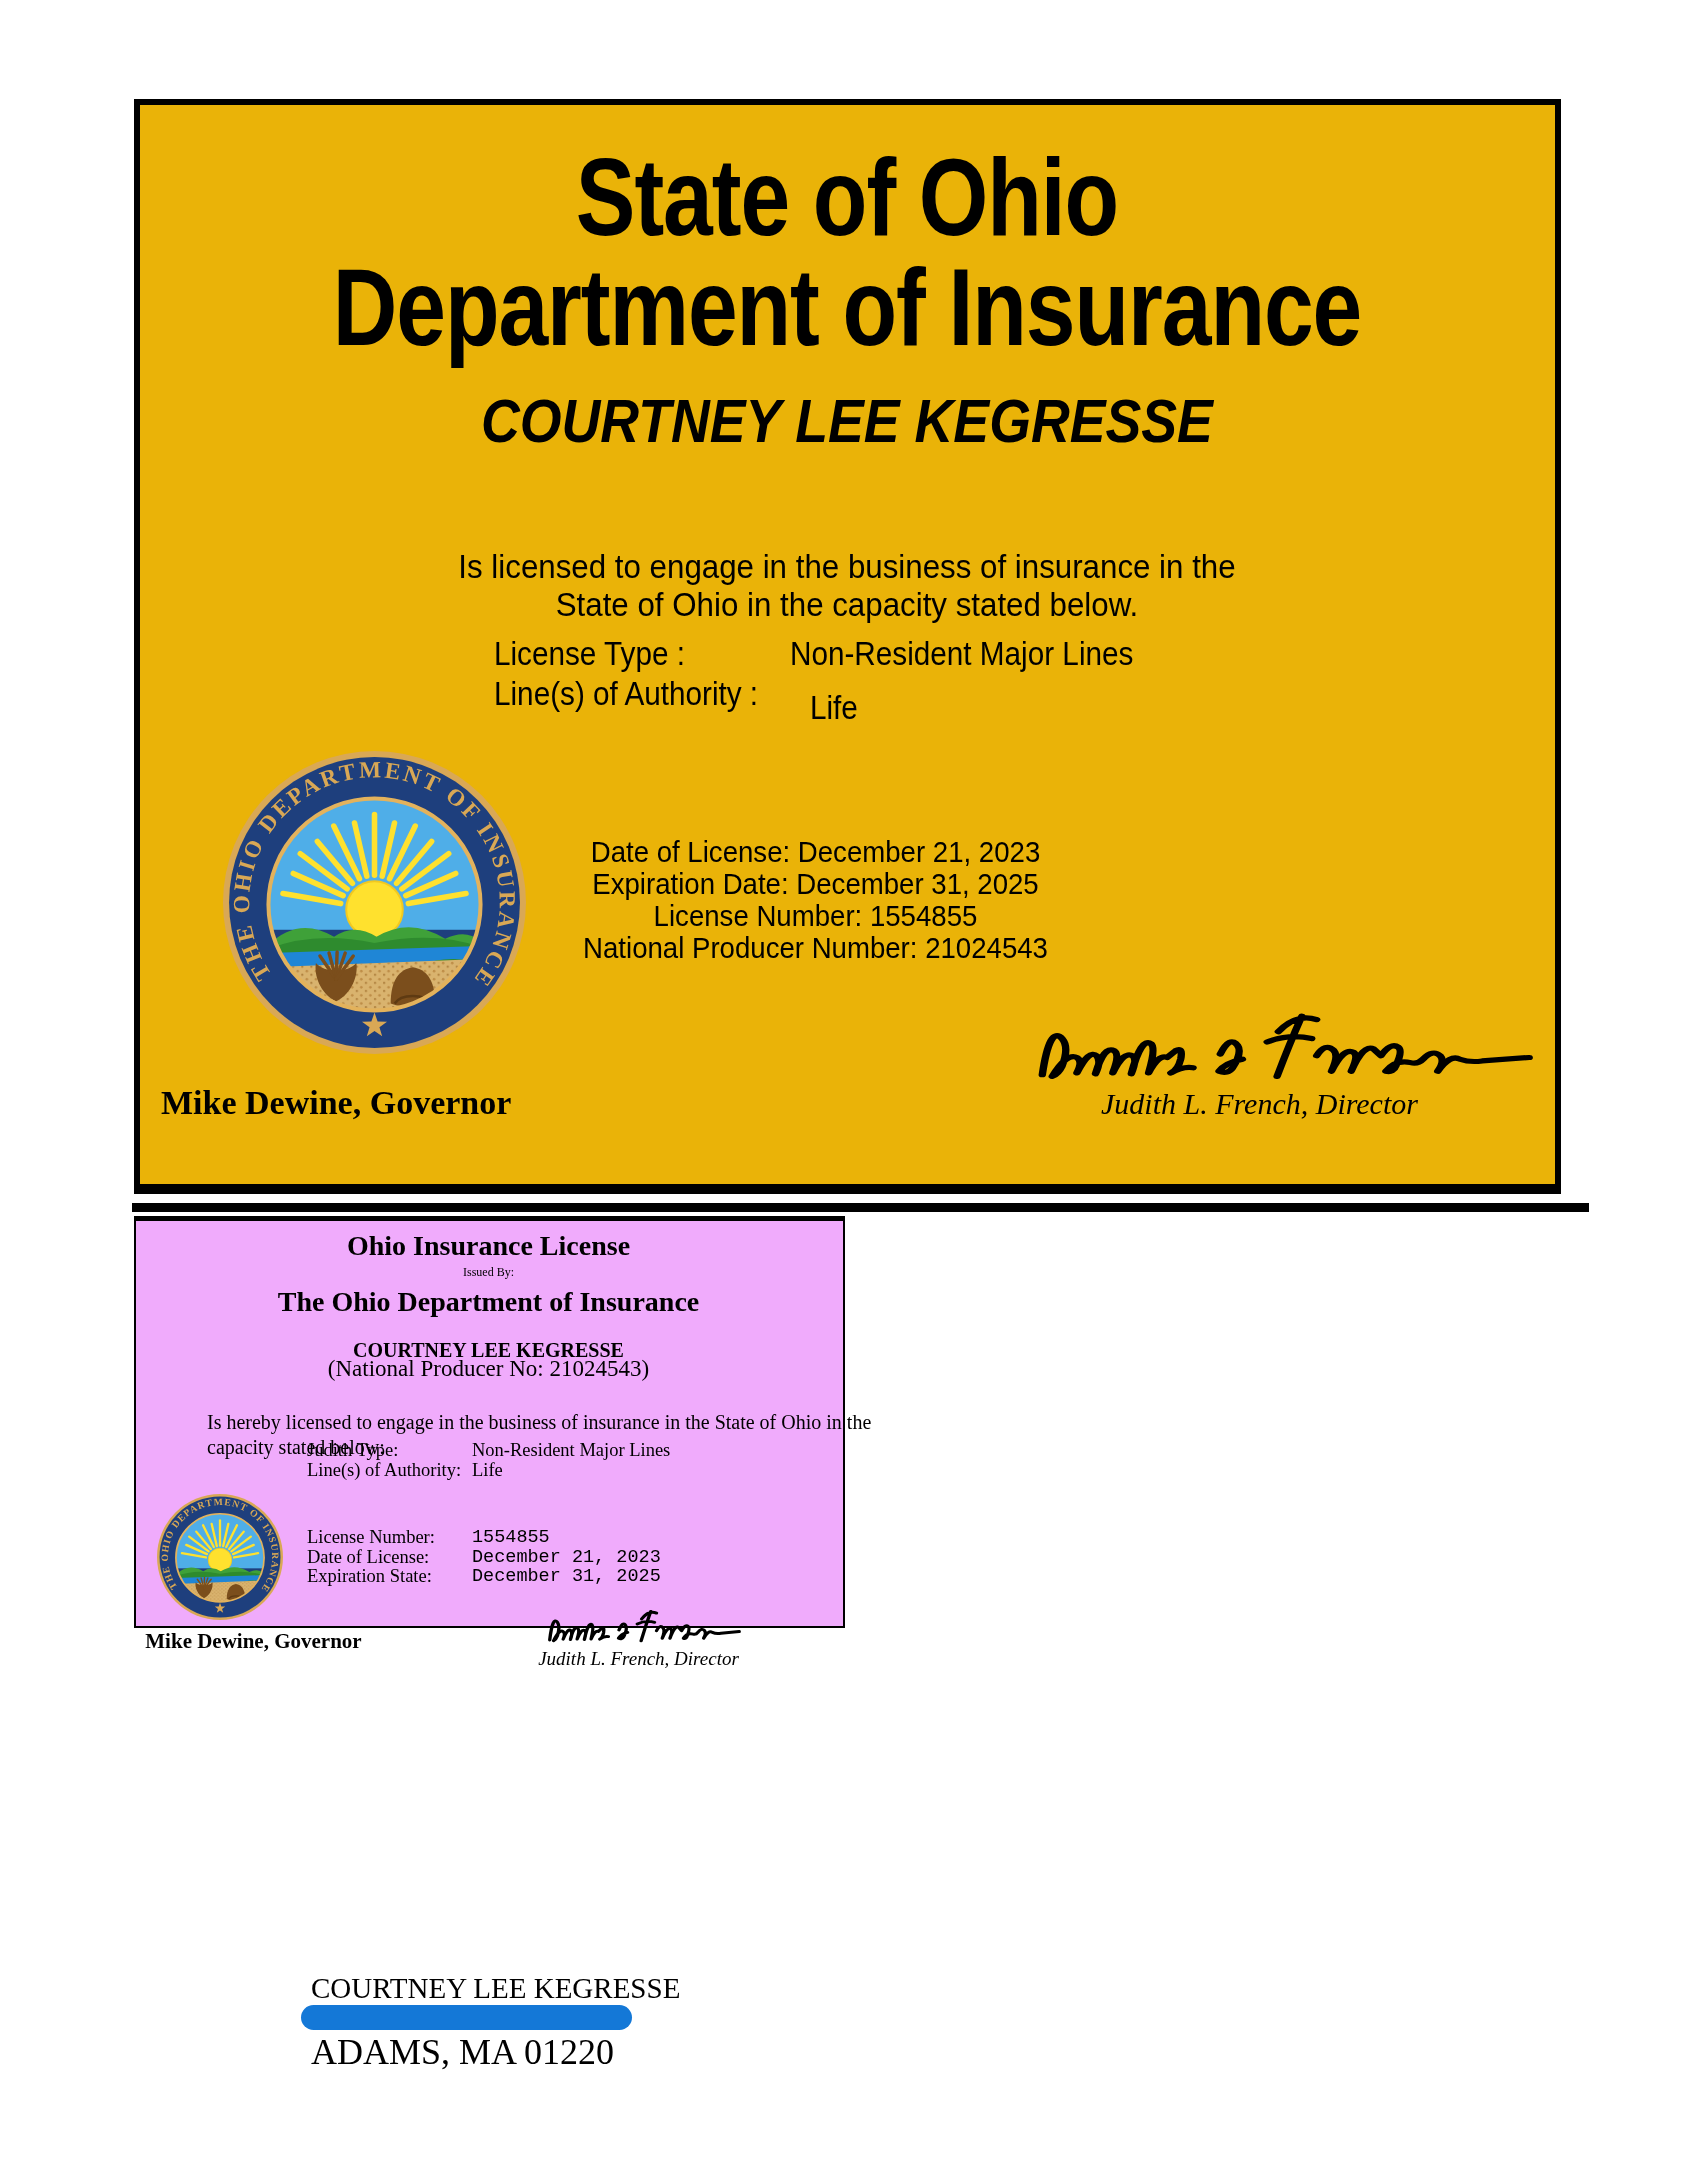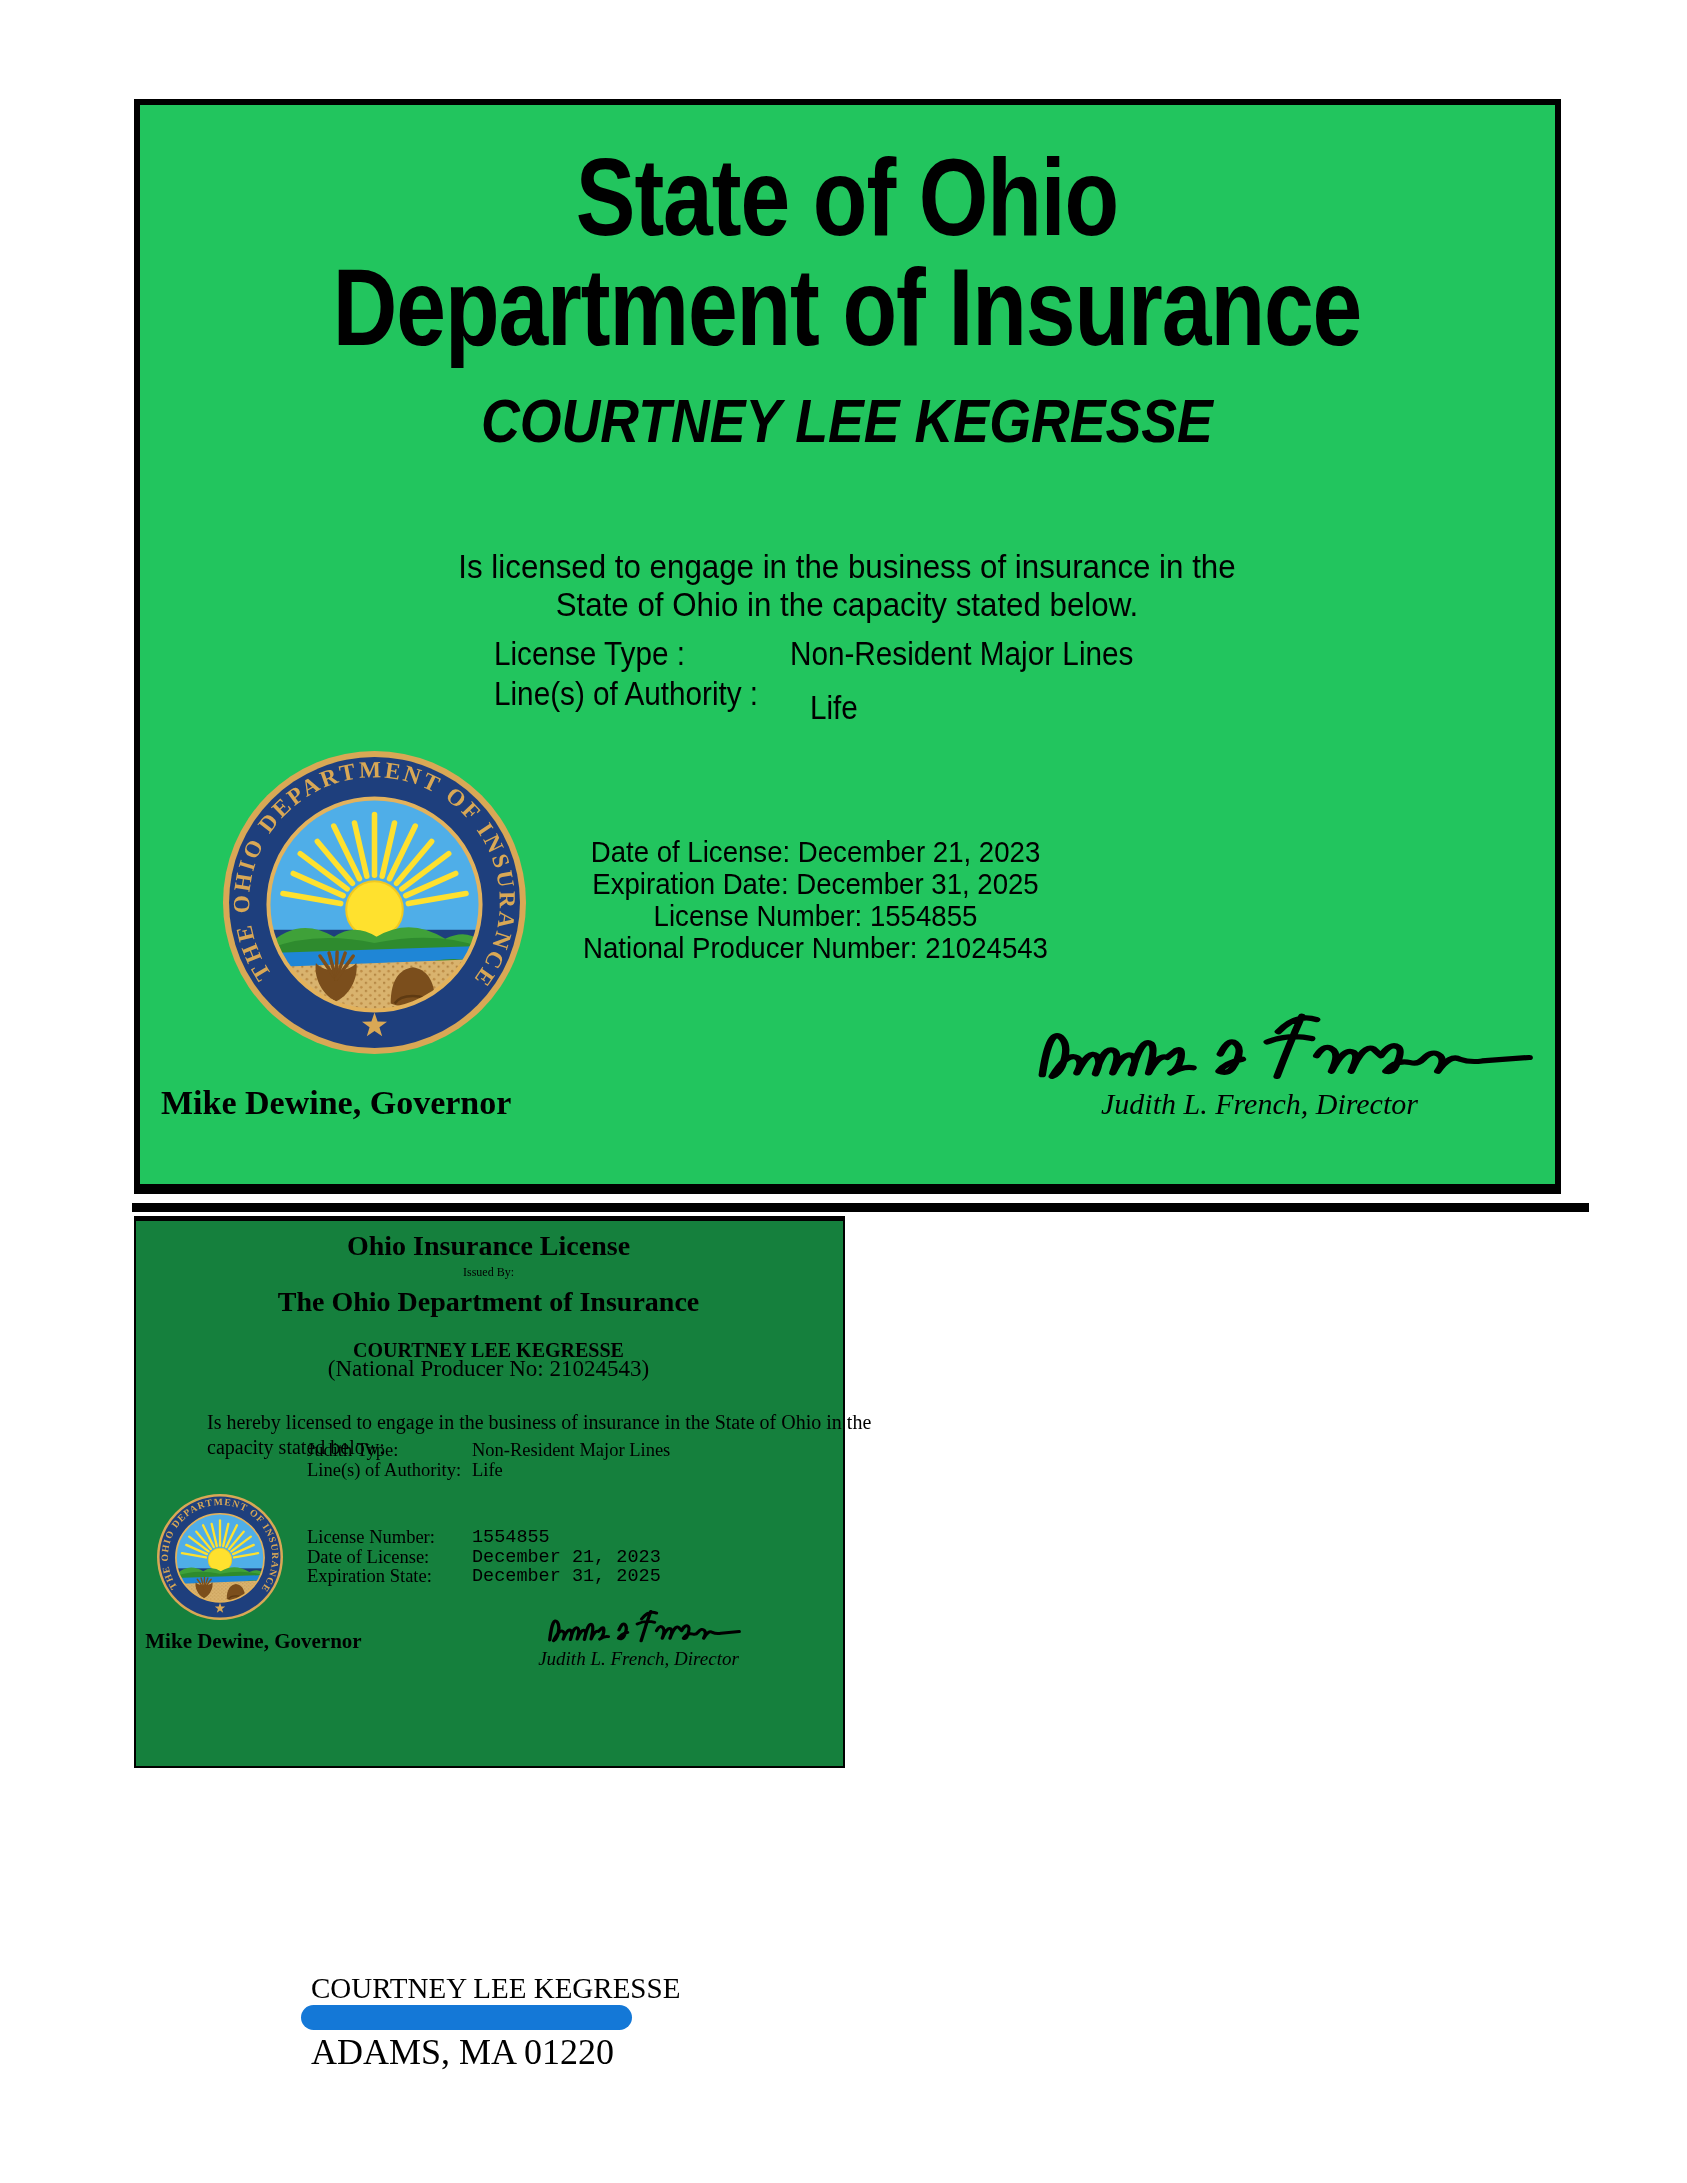--- a/index.html
+++ b/index.html
@@ -1,21 +1,21 @@
 <!DOCTYPE html>
 <html style="font-size:10.6px"><head>
 <meta charset="utf-8">
 <style>
   html,body{margin:0;padding:0;background:#ffffff;}
   .page{position:relative;width:1687px;height:2183px;background:#fff;overflow:hidden;
         font-family:"Liberation Sans", sans-serif;color:#000;}
 
   
   .certificate{position:absolute;left:134px;top:99px;width:1427px;height:1095px;
-               border:6.6px solid #000;border-bottom-width:10.6px;box-sizing:border-box;background:#22c55e;}
+               border:6.6px solid #000;border-bottom-width:10.6px;box-sizing:border-box;background:#eab308;}
   .cert-title{position:absolute;left:0;width:1414px;text-align:center;
               font-size:109px;line-height:112px;font-weight:bold;letter-spacing:-1.3px;
               transform:scaleX(.82);transform-origin:center top;white-space:nowrap;}
   .cert-title.l1{top:36px;}
   .cert-title.l2{top:146px;}
   .cert-name{position:absolute;left:0;top:283px;width:1414px;text-align:center;
              font-size:61px;line-height:66px;font-weight:bold;font-style:italic;
              transform:scaleX(.88);transform-origin:center top;white-space:nowrap;}
   .cert-body{position:absolute;left:0;width:1414px;text-align:center;font-size:34px;line-height:38px;
              transform:scaleX(.92);transform-origin:center top;white-space:nowrap;}
@@ -34,22 +34,22 @@
   .sig-large{position:absolute;left:885px;top:894px;width:519px;height:86px;}
   .cert-governor{position:absolute;left:21px;top:979px;font-family:"Liberation Serif", serif;
                  font-weight:bold;font-size:34px;line-height:38px;white-space:nowrap;}
   .cert-director{position:absolute;left:855px;top:982px;width:529px;text-align:center;
                  font-family:"Liberation Serif", serif;font-style:italic;font-size:30px;line-height:34px;white-space:nowrap;}
 
   
   .rule{position:absolute;left:132px;top:1203px;width:1457px;height:8.6px;background:#000;}
 
   
-  .card{position:absolute;left:134px;top:1216px;width:711px;height:552px;
-        border:2.6px solid #000;border-top-width:5.3px;box-sizing:border-box;background:#15803d;
+  .card{position:absolute;left:134px;top:1216px;width:711px;height:412px;
+        border:2.6px solid #000;border-top-width:5.3px;box-sizing:border-box;background:#f0abfc;
         font-family:"Liberation Serif", serif;}
   .card-title{position:absolute;left:0;top:9.3px;width:705px;text-align:center;
               font-size:28px;line-height:32px;font-weight:bold;white-space:nowrap;}
   .card-issued{position:absolute;left:0;top:39px;width:705px;text-align:center;
                font-size:12px;line-height:24px;}
   .card-issuer{position:absolute;left:0;top:65px;width:705px;text-align:center;
                font-size:28px;line-height:32px;font-weight:bold;white-space:nowrap;}
   .card-name{position:absolute;left:0;top:118px;width:705px;text-align:center;
              font-size:20px;line-height:22.5px;font-weight:bold;white-space:nowrap;}
   .card-npn{position:absolute;left:0;top:137px;width:705px;text-align:center;

